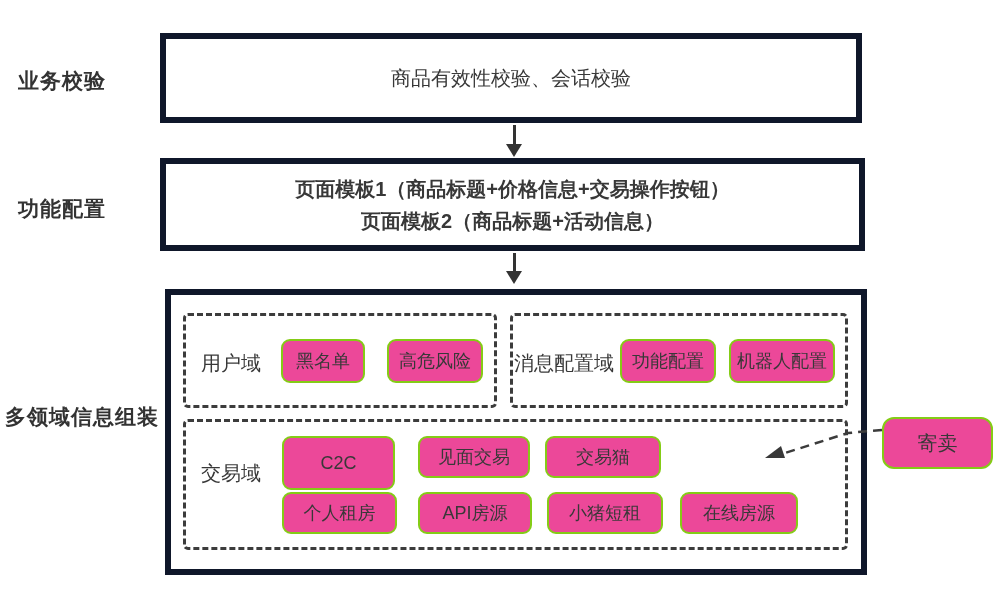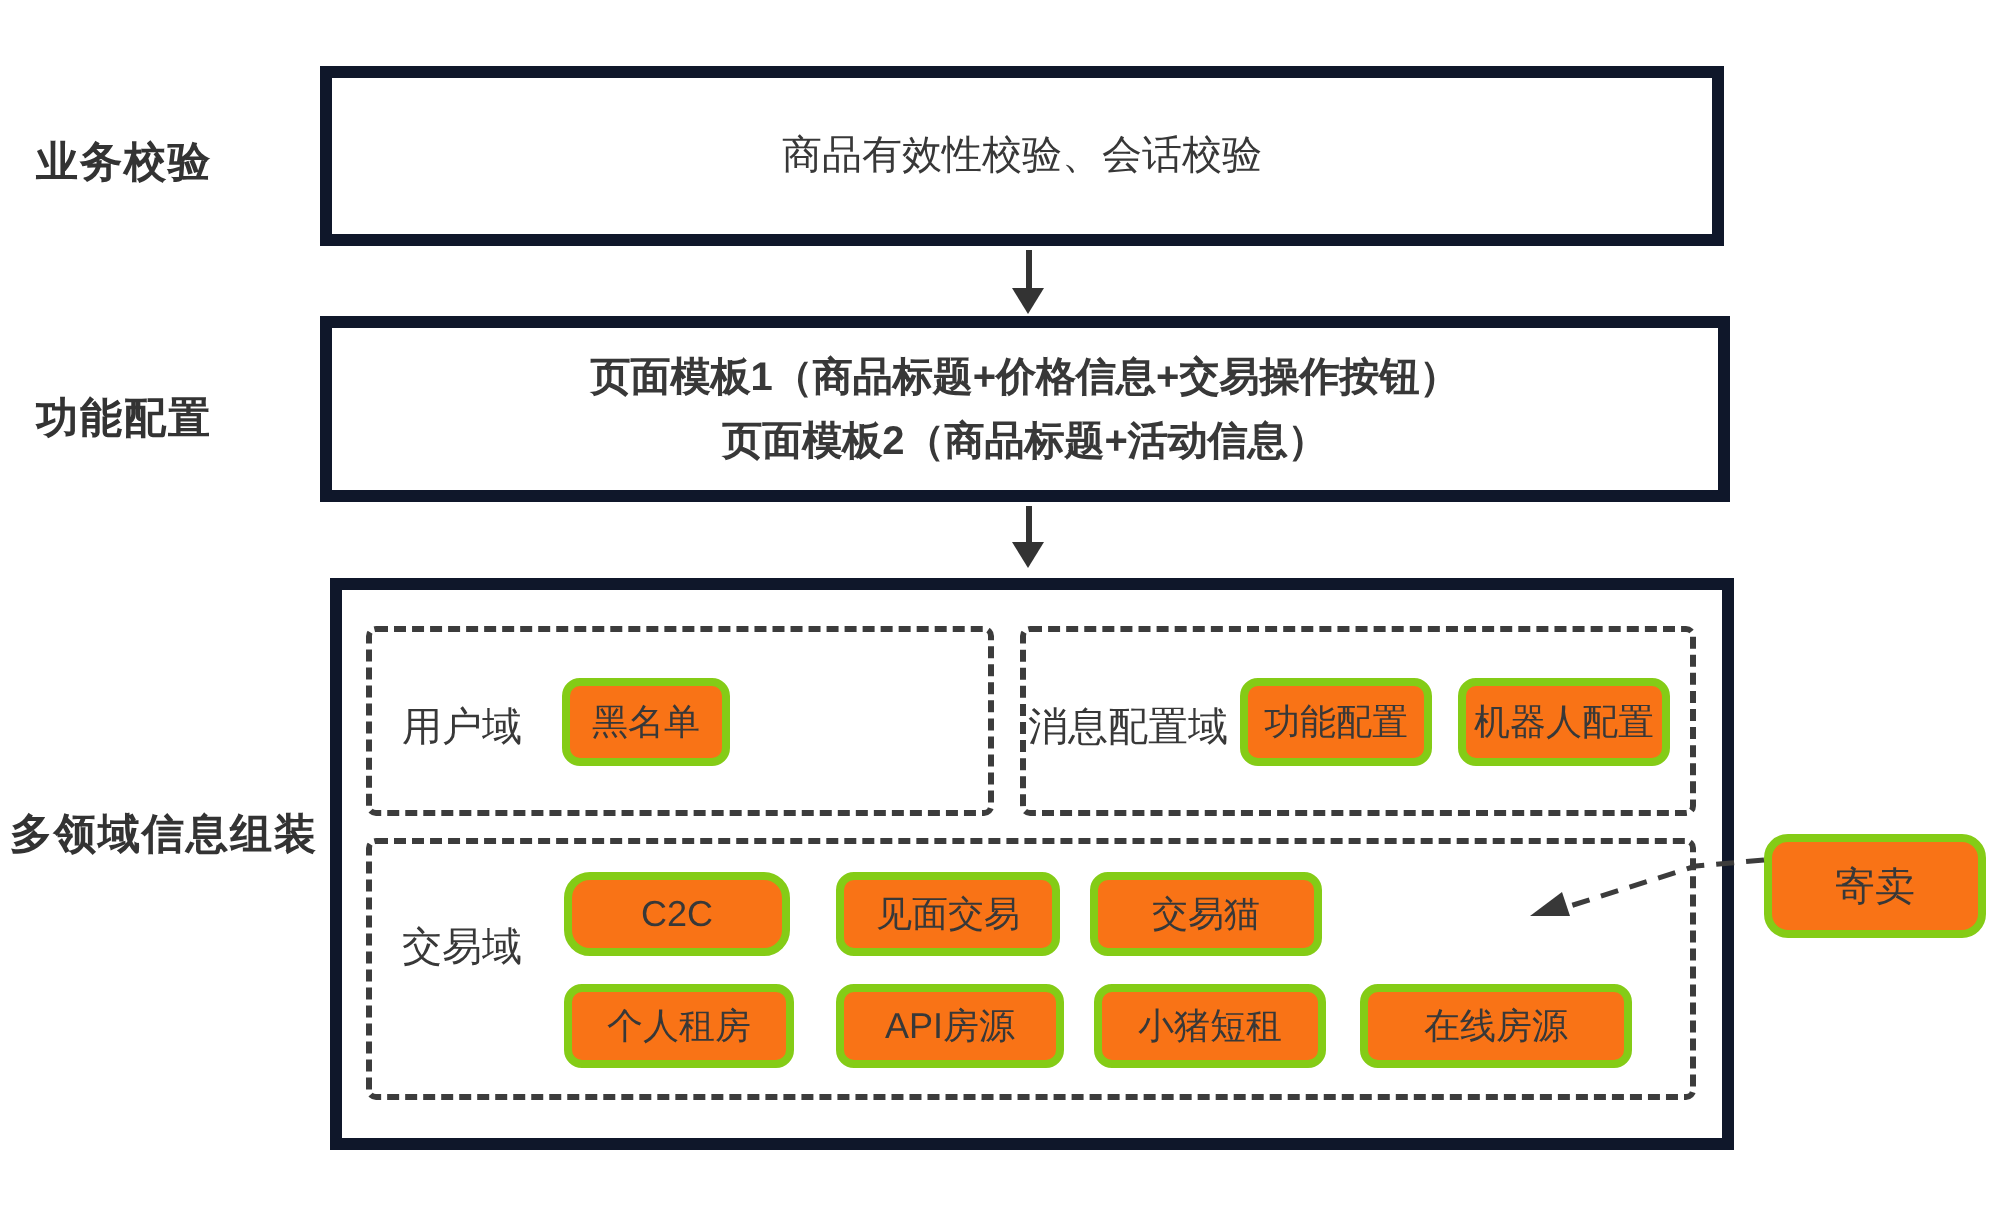--- a/index.html
+++ b/index.html
@@ -18,21 +18,21 @@
     display:flex; flex-direction:column; align-items:center; justify-content:center;
     text-align:center; font-size:20px; line-height:1.6;
   }
   .dashed-box {
     position:absolute; border:3px dashed #3c3c3c; border-radius:5px; background:transparent;
   }
   .domain-label {
     position:absolute; font-size:20px; color:#383838; white-space:nowrap;
   }
   .chip {
-    position:absolute; border:4px solid #84cc16; border-radius:9px; background:#f97316;
+    position:absolute; border:2px solid #84cc16; border-radius:9px; background:#ec4899;
     display:flex; align-items:center; justify-content:center;
     font-size:18px; color:#383838; white-space:nowrap;
   }
   .varrow-line { position:absolute; width:3px; background:#333333; }
   .varrow-head {
     position:absolute; width:0; height:0;
     border-left:8px solid transparent; border-right:8px solid transparent;
     border-top:13px solid #333333;
   }
   .connector-svg { position:absolute; left:755px; top:415px; }
@@ -58,35 +58,36 @@
 
   <div class="varrow-line" style="left:513px; top:253px; height:20px;"></div>
   <div class="varrow-head" style="left:506px; top:271px;"></div>
 
   <div class="side-label" style="left:5px; top:403px; width:155px;">多领域信息组装</div>
   <div class="solid-box" style="left:165px; top:289px; width:702px; height:286px;"></div>
 
   <div class="dashed-box" style="left:183px; top:313px; width:314px; height:95px;"></div>
   <div class="domain-label" style="left:201px; top:350px;">用户域</div>
   <div class="chip" style="left:281px; top:339px; width:84px; height:44px;">黑名单</div>
+  <div class="chip" style="left:387px; top:339px; width:96px; height:44px;">高危风险</div>
 
   <div class="dashed-box" style="left:510px; top:313px; width:338px; height:95px;"></div>
   <div class="domain-label" style="left:514px; top:350px;">消息配置域</div>
   <div class="chip" style="left:620px; top:339px; width:96px; height:44px;">功能配置</div>
   <div class="chip" style="left:729px; top:339px; width:106px; height:44px;">机器人配置</div>
 
   <div class="dashed-box" style="left:183px; top:419px; width:665px; height:131px;"></div>
   <div class="domain-label" style="left:201px; top:460px;">交易域</div>
-  <div class="chip" style="left:282px; top:436px; width:113px; height:42px;border-radius:13px;">C2C</div>
+  <div class="chip" style="left:282px; top:436px; width:113px; height:54px;">C2C</div>
   <div class="chip" style="left:418px; top:436px; width:112px; height:42px;">见面交易</div>
   <div class="chip" style="left:282px; top:492px; width:115px; height:42px;">个人租房</div>
   <div class="chip" style="left:545px; top:436px; width:116px; height:42px;">交易猫</div>
   <div class="chip" style="left:418px; top:492px; width:114px; height:42px;">API房源</div>
   <div class="chip" style="left:547px; top:492px; width:116px; height:42px;">小猪短租</div>
-  <div class="chip" style="left:680px; top:492px; width:136px; height:42px;">在线房源</div>
+  <div class="chip" style="left:680px; top:492px; width:118px; height:42px;">在线房源</div>
 
   <div class="chip" style="left:882px; top:417px; width:111px; height:52px; font-size:20px; border-radius:12px;">寄卖</div>
   <svg class="connector-svg" width="135" height="55" viewBox="0 0 135 55">
     <path d="M127,15 L93,18 L30,38" fill="none" stroke="#3c3c3c" stroke-width="2.5" stroke-dasharray="9 6"></path>
     <polygon points="10,43 26,31 30,43" fill="#383838"></polygon>
   </svg>
 
 </div>
 
 </body></html>

